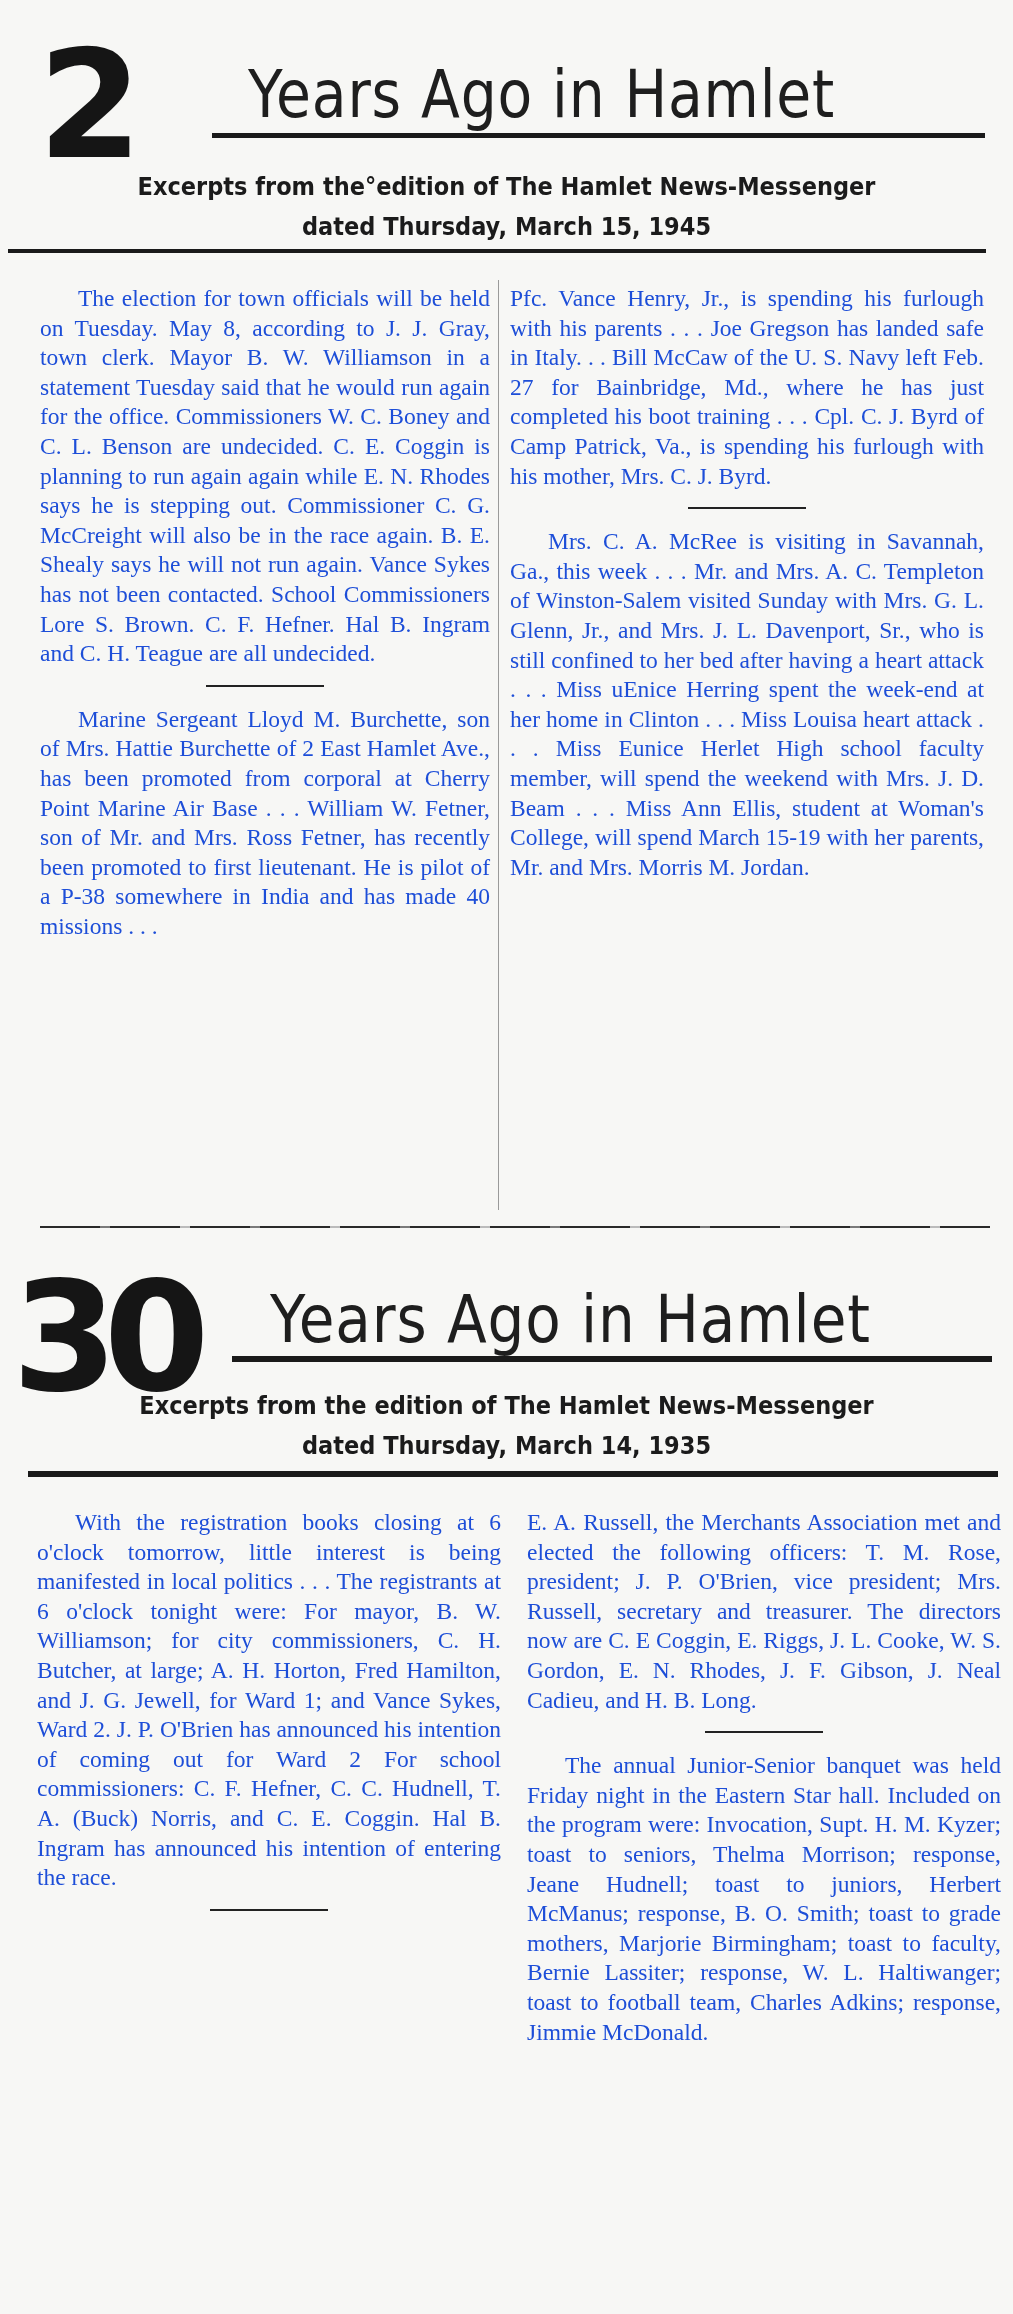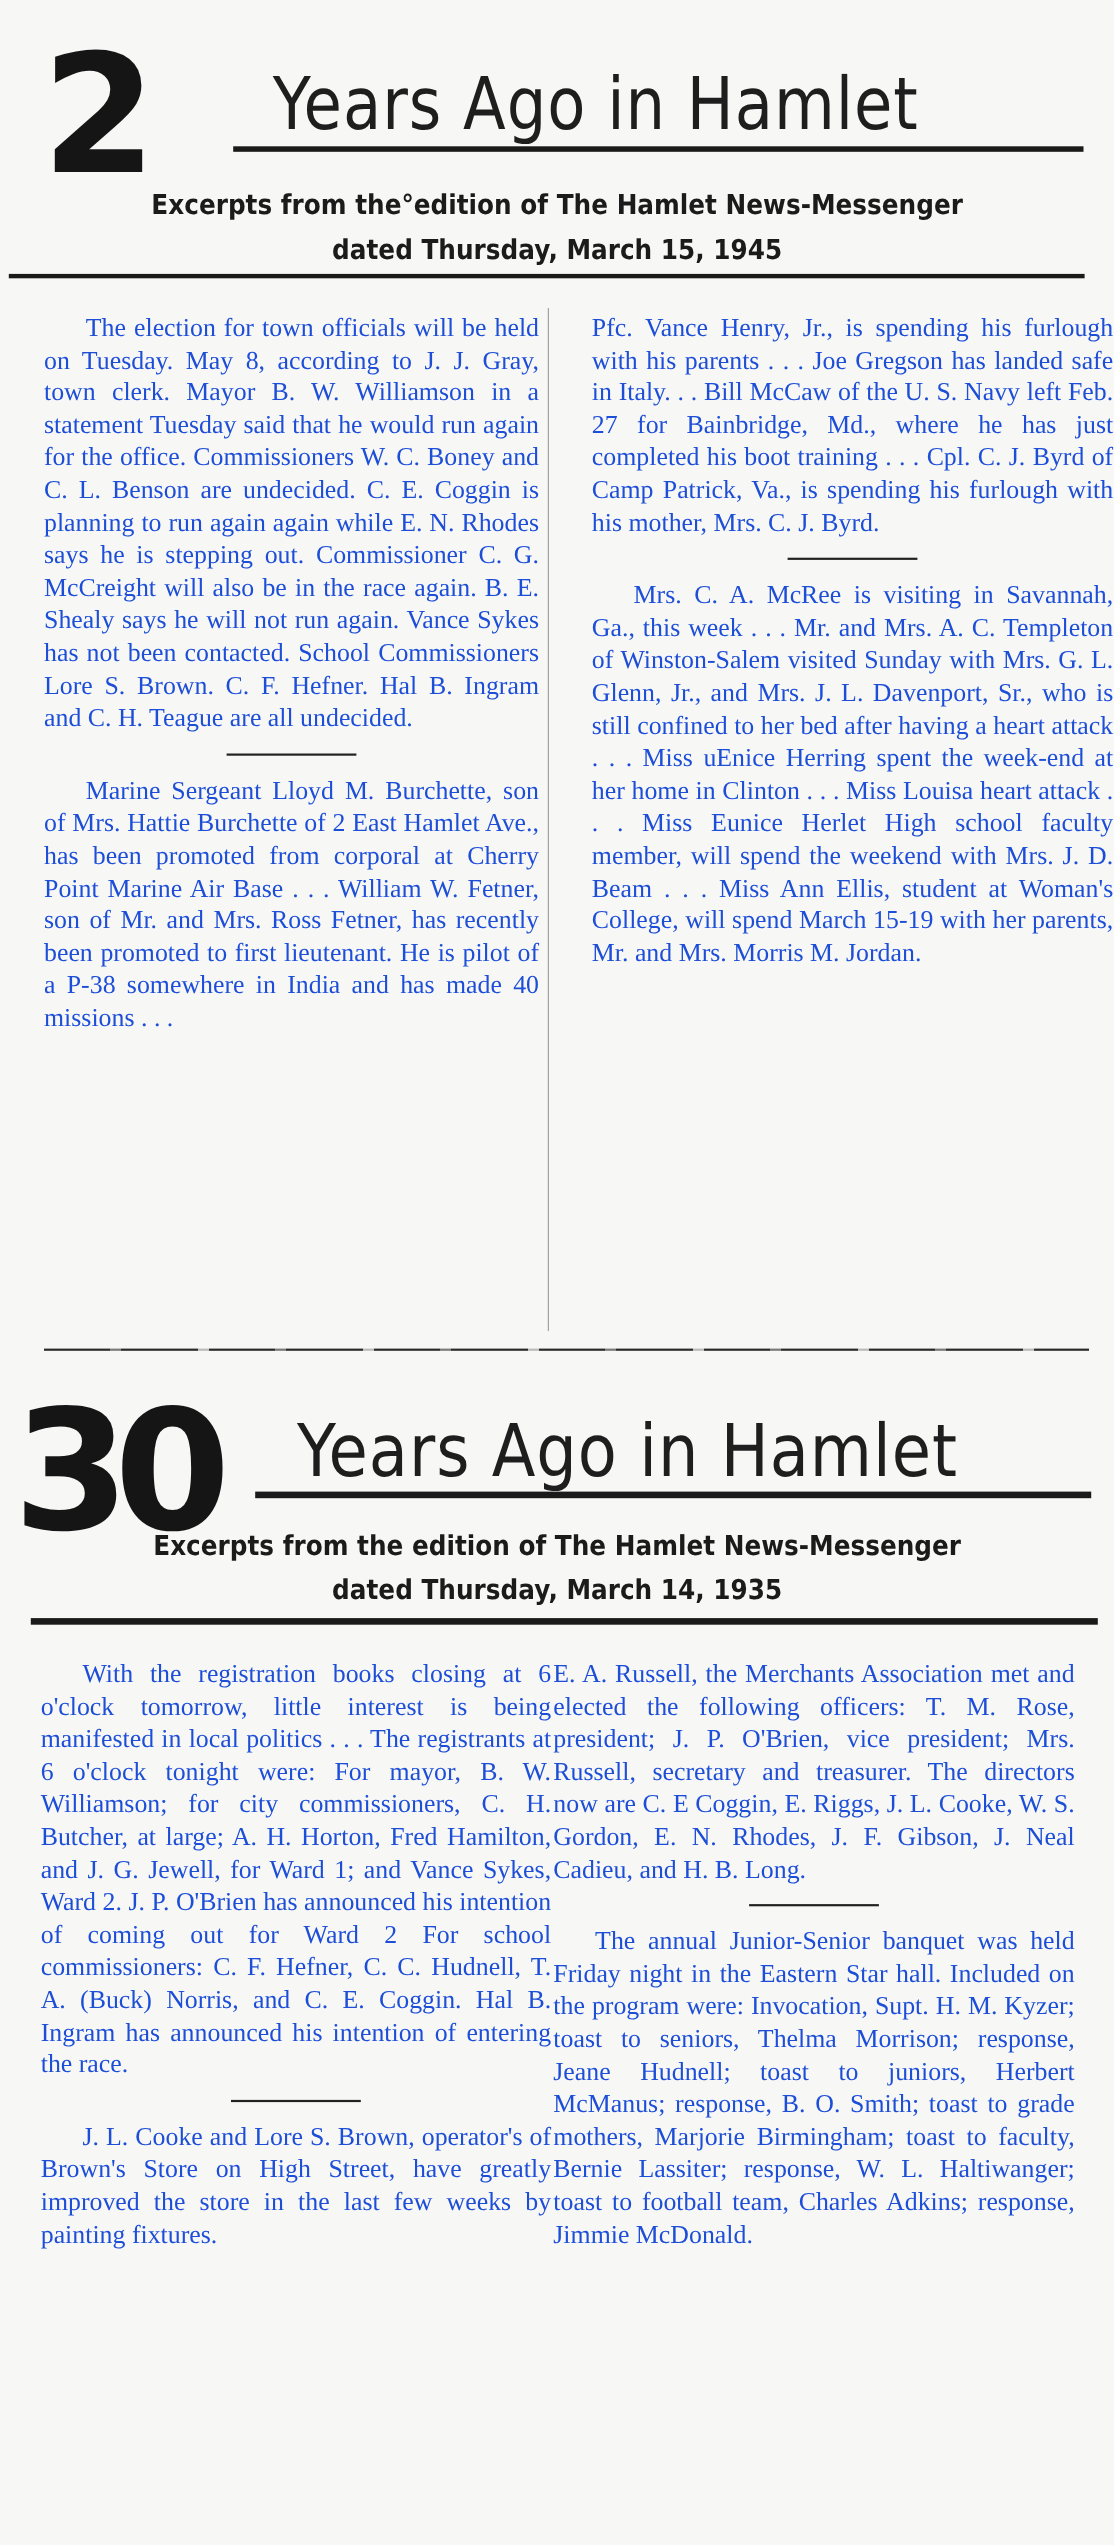--- a/index.html
+++ b/index.html
@@ -87,41 +87,40 @@
   <div class="rule" style="left:8px; top:249px; width:978px; height:4px;"></div>
 
   <div class="col-rule" style="left:498px; top:280px; height:930px;"></div>
 
   <div class="col" style="left:40px; top:284px; width:450px;">
     <p>The election for town officials will be held on Tuesday. May 8, according to J. J. Gray, town clerk. Mayor B. W. Williamson in a statement Tuesday said that he would run again for the office. Commissioners W. C. Boney and C. L. Benson are undecided. C. E. Coggin is planning to run again again while E. N. Rhodes says he is stepping out. Commissioner C. G. McCreight will also be in the race again. B. E. Shealy says he will not run again. Vance Sykes has not been contacted. School Commissioners Lore S. Brown. C. F. Hefner. Hal B. Ingram and C. H. Teague are all undecided.</p>
     <div class="divider-short"></div>
     <p>Marine Sergeant Lloyd M. Burchette, son of Mrs. Hattie Burchette of 2 East Hamlet Ave., has been promoted from corporal at Cherry Point Marine Air Base . . . William W. Fetner, son of Mr. and Mrs. Ross Fetner, has recently been promoted to first lieutenant. He is pilot of a P-38 somewhere in India and has made 40 missions . . .</p>
   </div>
 
-  <div class="col" style="left:510px; top:284px; width:474px;margin-left:28px;">
+  <div class="col" style="left:510px; top:284px; width:474px;">
     <p class="noindent">Pfc. Vance Henry, Jr., is spending his furlough with his parents . . . Joe Gregson has landed safe in Italy. . . Bill McCaw of the U. S. Navy left Feb. 27 for Bainbridge, Md., where he has just completed his boot training . . . Cpl. C. J. Byrd of Camp Patrick, Va., is spending his furlough with his mother, Mrs. C. J. Byrd.</p>
     <div class="divider-short"></div>
     <p>Mrs. C. A. McRee is visiting in Savannah, Ga., this week . . . Mr. and Mrs. A. C. Templeton of Winston-Salem visited Sunday with Mrs. G. L. Glenn, Jr., and Mrs. J. L. Davenport, Sr., who is still confined to her bed after having a heart attack . . . Miss uEnice Herring spent the week-end at her home in Clinton . . . Miss Louisa heart attack . . . Miss Eunice Herlet High school faculty member, will spend the weekend with Mrs. J. D. Beam . . . Miss Ann Ellis, student at Woman's College, will spend March 15-19 with her parents, Mr. and Mrs. Morris M. Jordan.</p>
   </div>
 
   <div class="faint-rule" style="left:40px; top:1226px; width:950px;"></div>
 </div>
 
 <div class="section" style="top:1240px; height:1074px;">
   <div class="big-num" style="left:12px; top:22px; font-size:152px;">30</div>
   <div class="head-title" style="left:270px; top:47px; font-size:66px; transform:scaleX(0.88);">Years Ago in Hamlet</div>
   <div class="rule" style="left:232px; top:116px; width:760px; height:6px;"></div>
   <div class="subtitle" style="top:146px;">Excerpts from the edition of The Hamlet News-Messenger</div>
   <div class="subtitle" style="top:186px;">dated Thursday, March 14, 1935</div>
   <div class="rule" style="left:28px; top:231px; width:970px; height:6px;"></div>
 
   <div class="col" style="left:37px; top:268px; width:464px;">
     <p>With the registration books closing at 6 o'clock tomorrow, little interest is being manifested in local politics . . . The registrants at 6 o'clock tonight were: For mayor, B. W. Williamson; for city commissioners, C. H. Butcher, at large; A. H. Horton, Fred Hamilton, and J. G. Jewell, for Ward 1; and Vance Sykes, Ward 2. J. P. O'Brien has announced his intention of coming out for Ward 2 For school commissioners: C. F. Hefner, C. C. Hudnell, T. A. (Buck) Norris, and C. E. Coggin. Hal B. Ingram has announced his intention of entering the race.</p>
     <div class="divider-short"></div>
-    <p>J. L. Cooke and Lore S. Brown, operator's of Brown's Store on High Street, have greatly improved the store in the last few weeks by painting fixtures.</p>
   </div>
 
-  <div class="col" style="left:503px; top:268px; width:474px;">
+  <div class="col" style="left:527px; top:268px; width:474px;">
     <p class="noindent">E. A. Russell, the Merchants Association met and elected the following officers: T. M. Rose, president; J. P. O'Brien, vice president; Mrs. Russell, secretary and treasurer. The directors now are C. E Coggin, E. Riggs, J. L. Cooke, W. S. Gordon, E. N. Rhodes, J. F. Gibson, J. Neal Cadieu, and H. B. Long.</p>
     <div class="divider-short"></div>
     <p>The annual Junior-Senior banquet was held Friday night in the Eastern Star hall. Included on the program were: Invocation, Supt. H. M. Kyzer; toast to seniors, Thelma Morrison; response, Jeane Hudnell; toast to juniors, Herbert McManus; response, B. O. Smith; toast to grade mothers, Marjorie Birmingham; toast to faculty, Bernie Lassiter; response, W. L. Haltiwanger; toast to football team, Charles Adkins; response, Jimmie McDonald.</p>
   </div>
 </div>
 
 </body></html>

